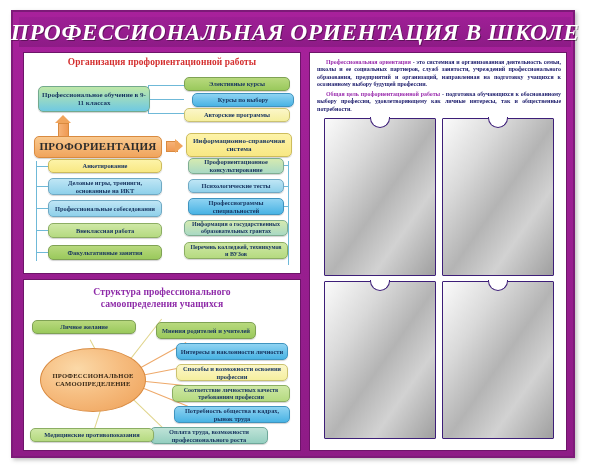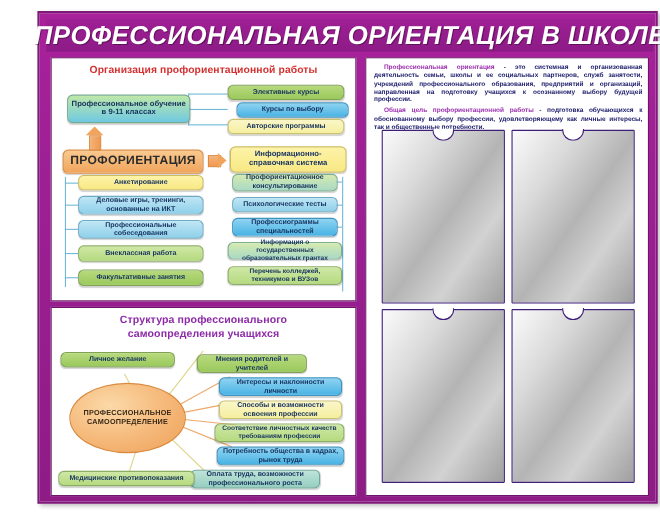--- a/index.html
+++ b/index.html
@@ -3,26 +3,27 @@
 <meta charset="utf-8">
 <style>
   html,body{margin:0;padding:0;background:#ffffff;}
   body{
     width:600px;height:469px;
     font-family:"Liberation Sans", sans-serif;
     overflow:hidden;
     -webkit-font-smoothing:antialiased;
   }
   #poster{
-    position:absolute;left:34px;top:10px;width:564px;height:448px;
+    position:absolute;left:11px;top:10px;width:564px;height:448px;
     background:#a7219a;
     background:linear-gradient(180deg,#a8219b 0%,#9c1f93 40%,#8e1b86 100%);
     border:2px solid #7d1a78;
     box-sizing:border-box;
     box-shadow:2px 2px 4px rgba(0,0,0,.25);
+    font-family:Liberation Serif, serif;
   }
   
   .title-bar{
     position:absolute;left:6px;top:5px;width:552px;height:30px;
     box-sizing:border-box;
     background:linear-gradient(180deg,#9e1f95 0%,#8d1b86 100%);
     display:flex;align-items:center;justify-content:center;
   }
   .title-text{
     color:#ffffff;font-style:italic;font-weight:bold;

